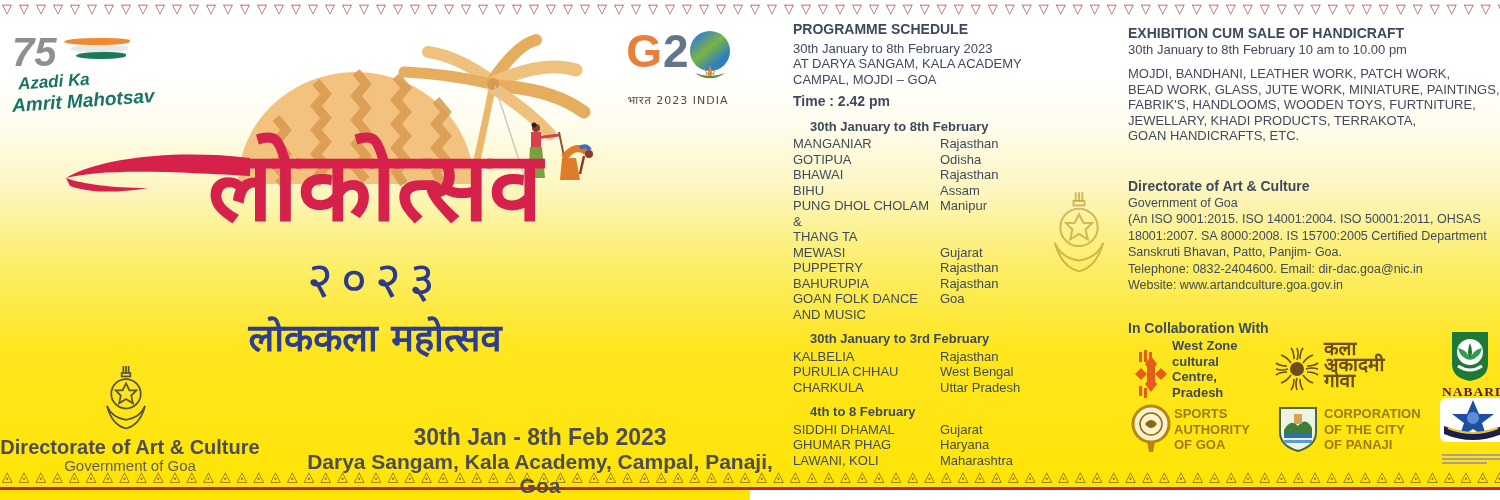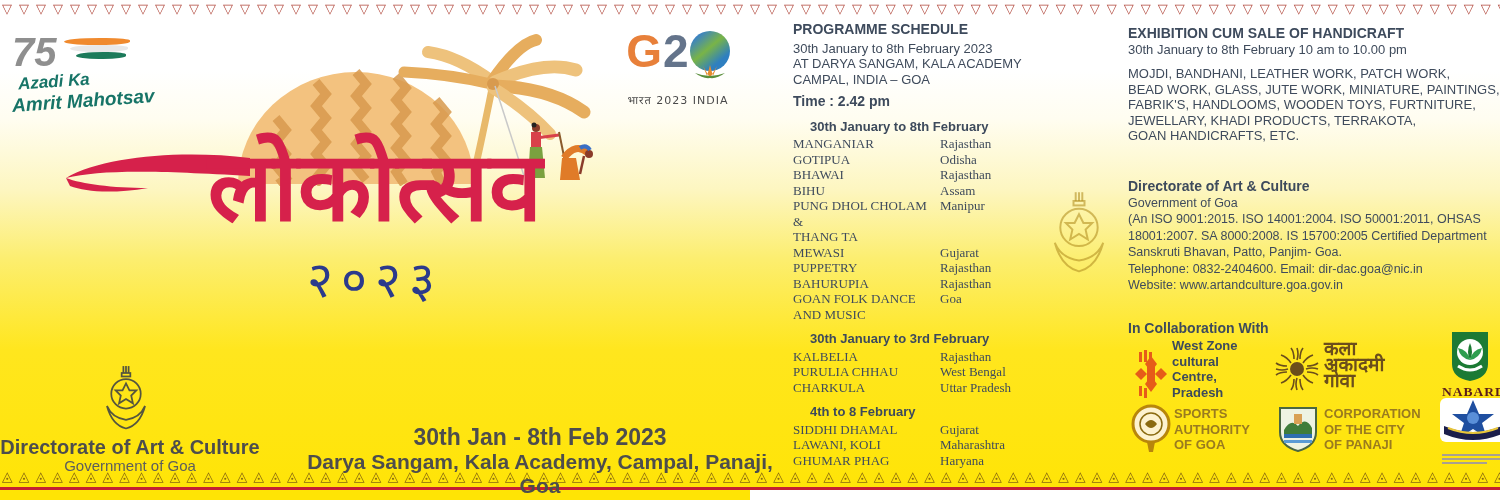--- a/index.html
+++ b/index.html
@@ -55,21 +55,21 @@
   
   .foot-dates{position:absolute;left:320px;top:424px;width:440px;text-align:center;font-size:23px;font-weight:bold;color:#4d4d4d;}
   .foot-venue{position:absolute;left:300px;top:450px;width:480px;text-align:center;font-size:21px;font-weight:bold;color:#4d4d4d;}
 
   
   .prog{position:absolute;left:793px;top:22px;width:335px;font-size:13px;line-height:15.5px;}
   .h{font-weight:bold;font-size:14px;color:#3d4a5c;}
   .prog .h1{margin-bottom:3px;}
   .prog .time{margin:7px 0 8px 0;}
   .prog .sub{margin:9px 0 2px 17px;font-size:13px;}
-  .row2{display:flex;font-family:Liberation Serif, serif;}
+  .row2{display:flex;}
   .row2 .c1{width:147px;flex:none;}
   .row2 .c2{flex:1;}
 
   
   .emblem-mid{position:absolute;left:1046px;top:188px;width:66px;height:92px;color:rgba(180,145,35,.6);}
 
   
   .exh{position:absolute;left:1128px;top:26px;width:390px;font-size:13px;line-height:15.5px;}
   .exh .items{margin-top:9px;white-space:pre-line;}
   .dir{position:absolute;left:1128px;top:178px;width:395px;font-size:12.5px;line-height:16.5px;}
@@ -146,40 +146,41 @@
     <path d="M334,132 L348,132 L352,154 L332,154 Z" fill="#e07b28"></path>
     <line x1="356" y1="130" x2="352" y2="148" stroke="#8a3b2a" stroke-width="2.5"></line>
   </svg>
 
   <svg class="hero-swoosh" viewBox="0 0 200 62">
     <path d="M198,8 C130,0 52,6 14,28 C48,20 96,20 198,26 Z" fill="#d6214b"></path>
     <path d="M14,28 C30,34 60,38 96,38 C60,44 34,42 18,36 Z" fill="#d6214b"></path>
   </svg>
   <div class="hero-title dev">लोकोत्सव</div>
   <div class="hero-year dev">२०२३</div>
+  <div class="hero-sub dev">लोककला महोत्सव</div>
 
   <div class="g20">
     <div class="row">
       <span class="g">G</span>
       <span class="two">2</span>
       <span class="globe">
         <svg class="lotus" viewBox="0 0 34 14">
           <path d="M17,13 L10,1 L14,11 L17,0 L20,11 L24,1 Z" fill="#e58b2f"></path>
           <path d="M2,8 Q10,14 17,13 Q24,14 32,8 Q24,11 17,11 Q10,11 2,8 Z" fill="#5a8f3c"></path>
         </svg>
       </span>
     </div>
     <div class="tagline dev">भारत 2023 INDIA</div>
   </div>
 
   <div class="prog">
     <div class="h h1">PROGRAMME SCHEDULE</div>
     <div>30th January to 8th February 2023</div>
     <div>AT DARYA SANGAM, KALA ACADEMY</div>
-    <div>CAMPAL, INDIA – GOA</div>
+    <div>CAMPAL, MOJDI – GOA</div>
     <div class="h time">Time : 2.42 pm</div>
 
     <div class="h sub">30th January to 8th February</div>
     <div class="row2">
         <span class="c1">MANGANIAR</span>
         <span class="c2">Rajasthan</span>
       </div>
     <div class="row2">
         <span class="c1">GOTIPUA</span>
         <span class="c2">Odisha</span>
@@ -234,26 +235,26 @@
         <span class="c1">CHARKULA</span>
         <span class="c2">Uttar Pradesh</span>
       </div>
 
     <div class="h sub">4th to 8 February</div>
     <div class="row2">
         <span class="c1">SIDDHI DHAMAL</span>
         <span class="c2">Gujarat</span>
       </div>
     <div class="row2">
+        <span class="c1">GHUMAR PHAG</span>
+        <span class="c2">Haryana</span>
+      </div>
+    <div class="row2">
         <span class="c1">LAWANI, KOLI</span>
         <span class="c2">Maharashtra</span>
-      </div>
-    <div class="row2">
-        <span class="c1">GHUMAR PHAG</span>
-        <span class="c2">Haryana</span>
       </div>
   </div>
 
   <svg class="emblem-mid" viewBox="0 0 60 80">
     <g stroke="currentColor" stroke-width="1.8" fill="none">
       <line x1="27" y1="2" x2="27" y2="10"></line>
         <line x1="30" y1="2" x2="30" y2="10"></line>
         <line x1="33" y1="2" x2="33" y2="10"></line>
       <rect x="25" y="10" width="10" height="4"></rect>
       <circle cx="30" cy="34" r="17"></circle>

